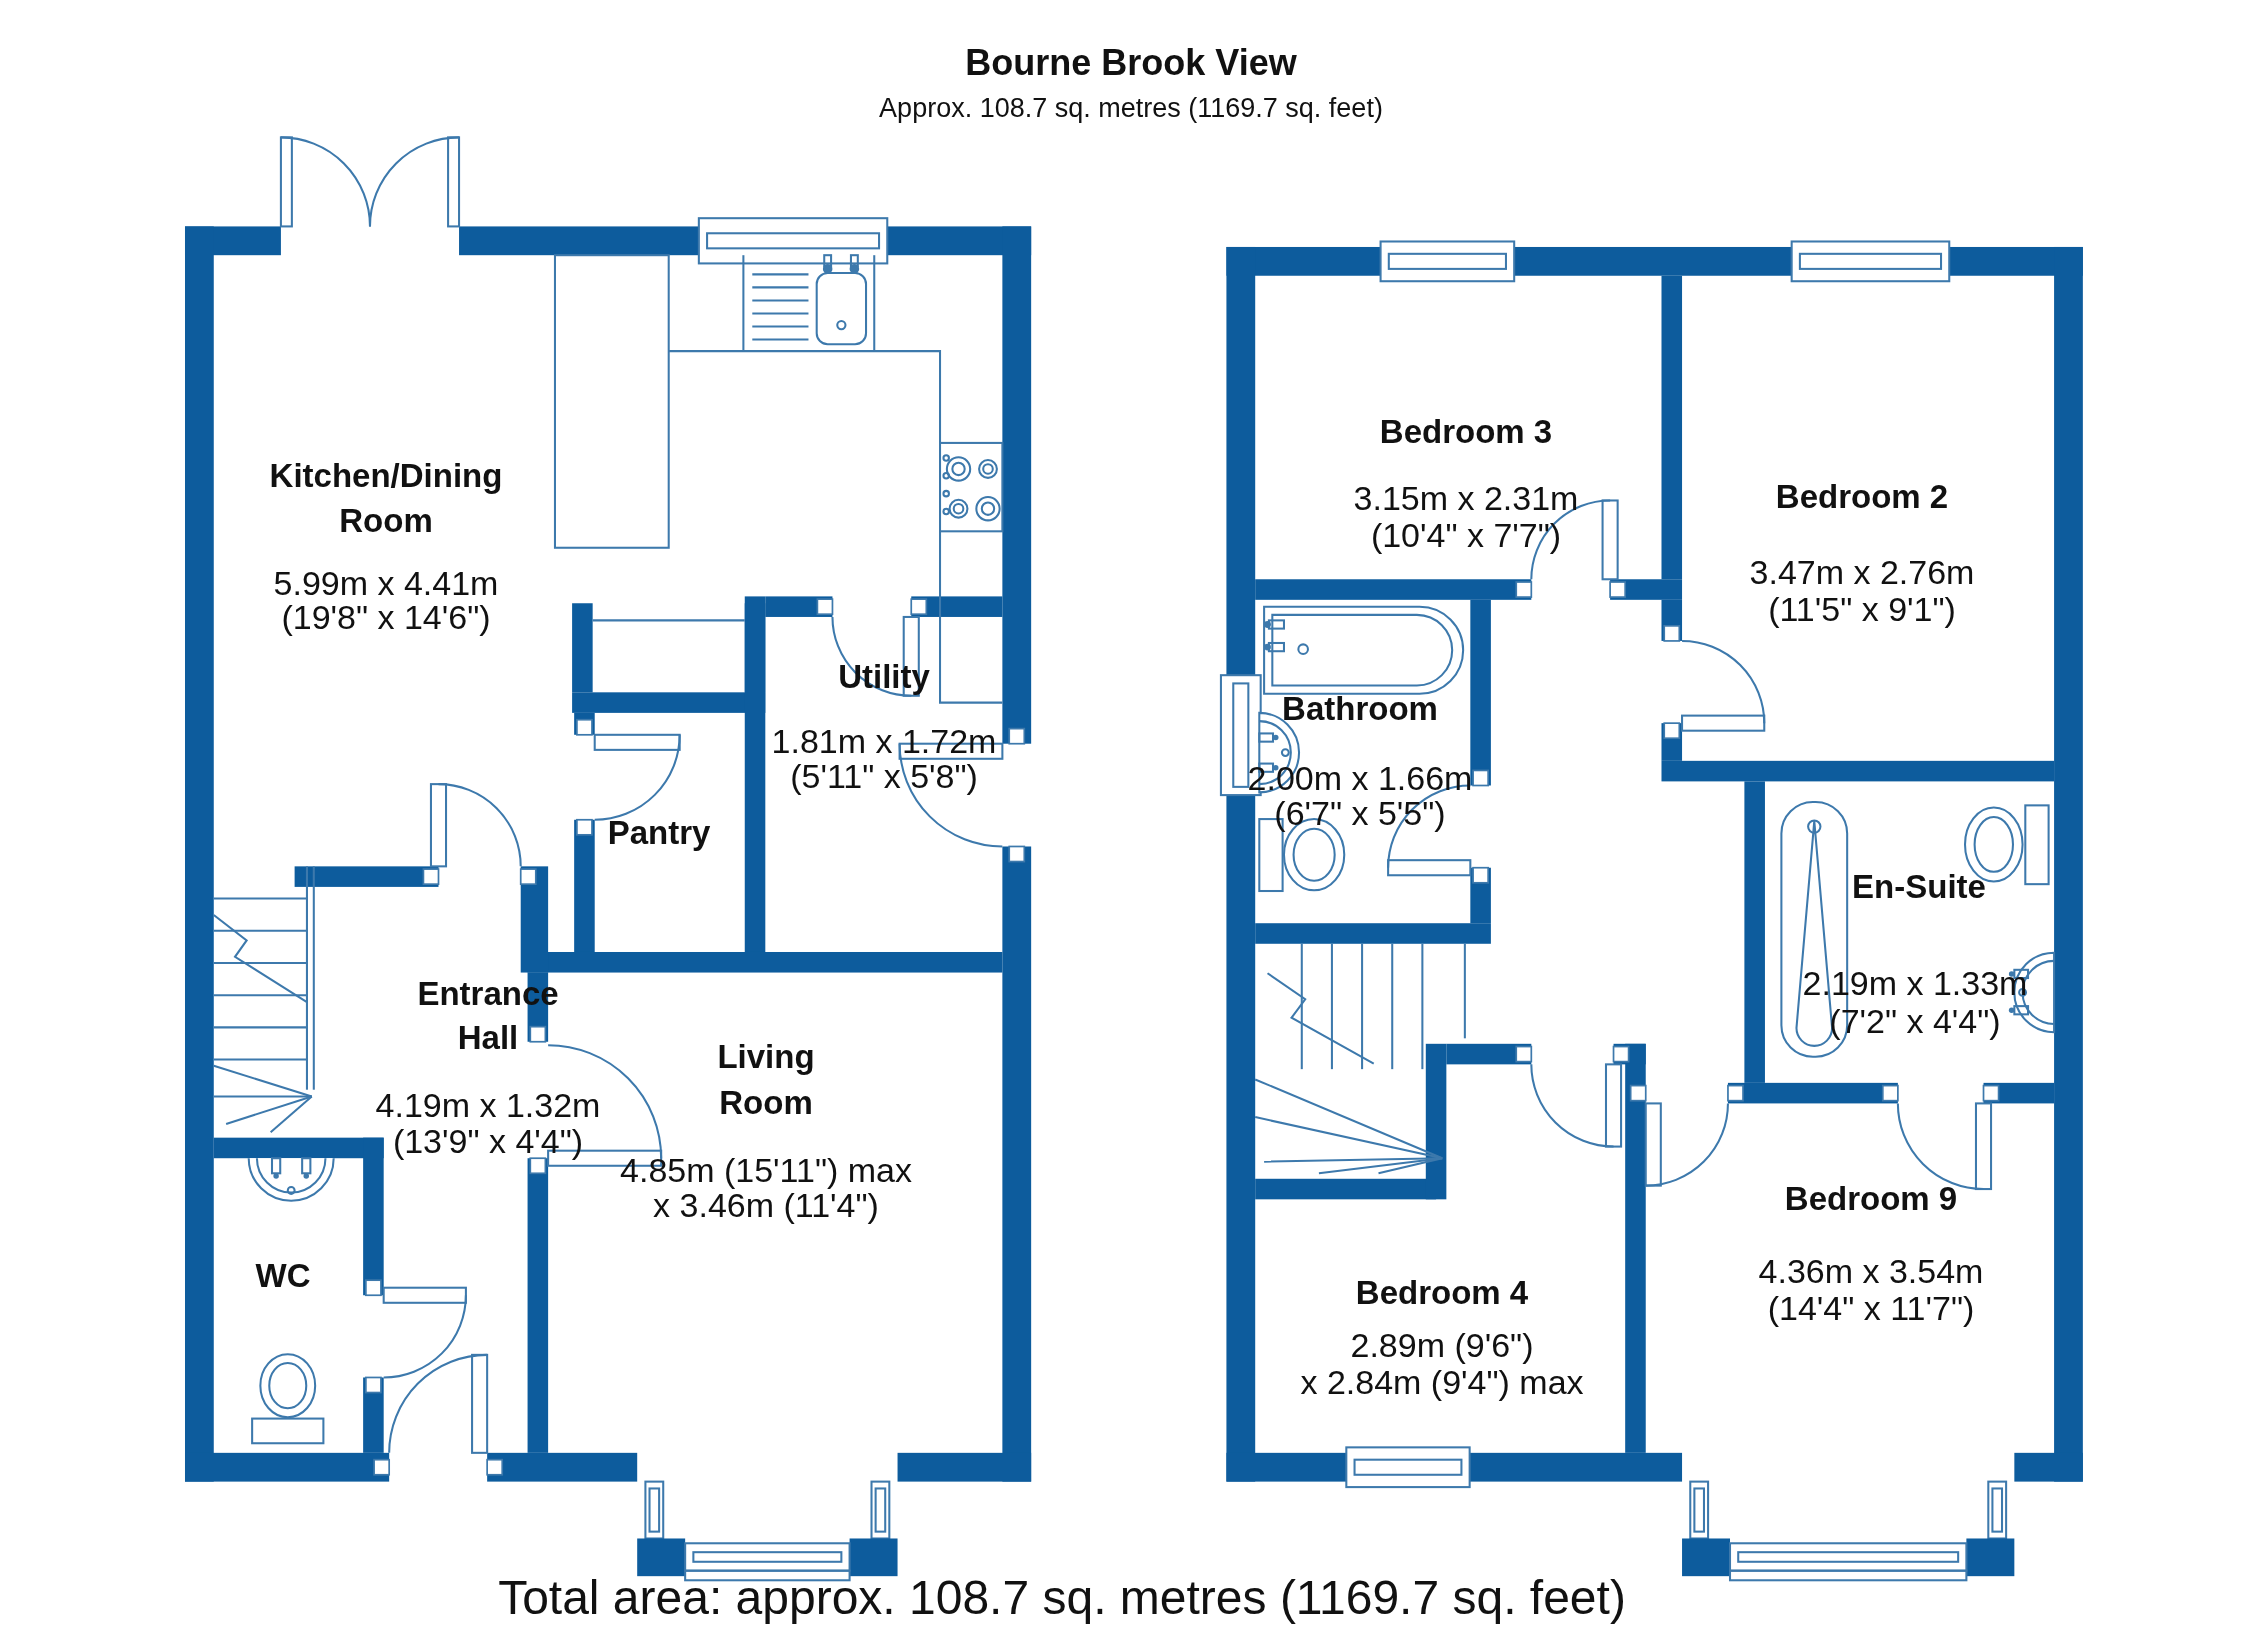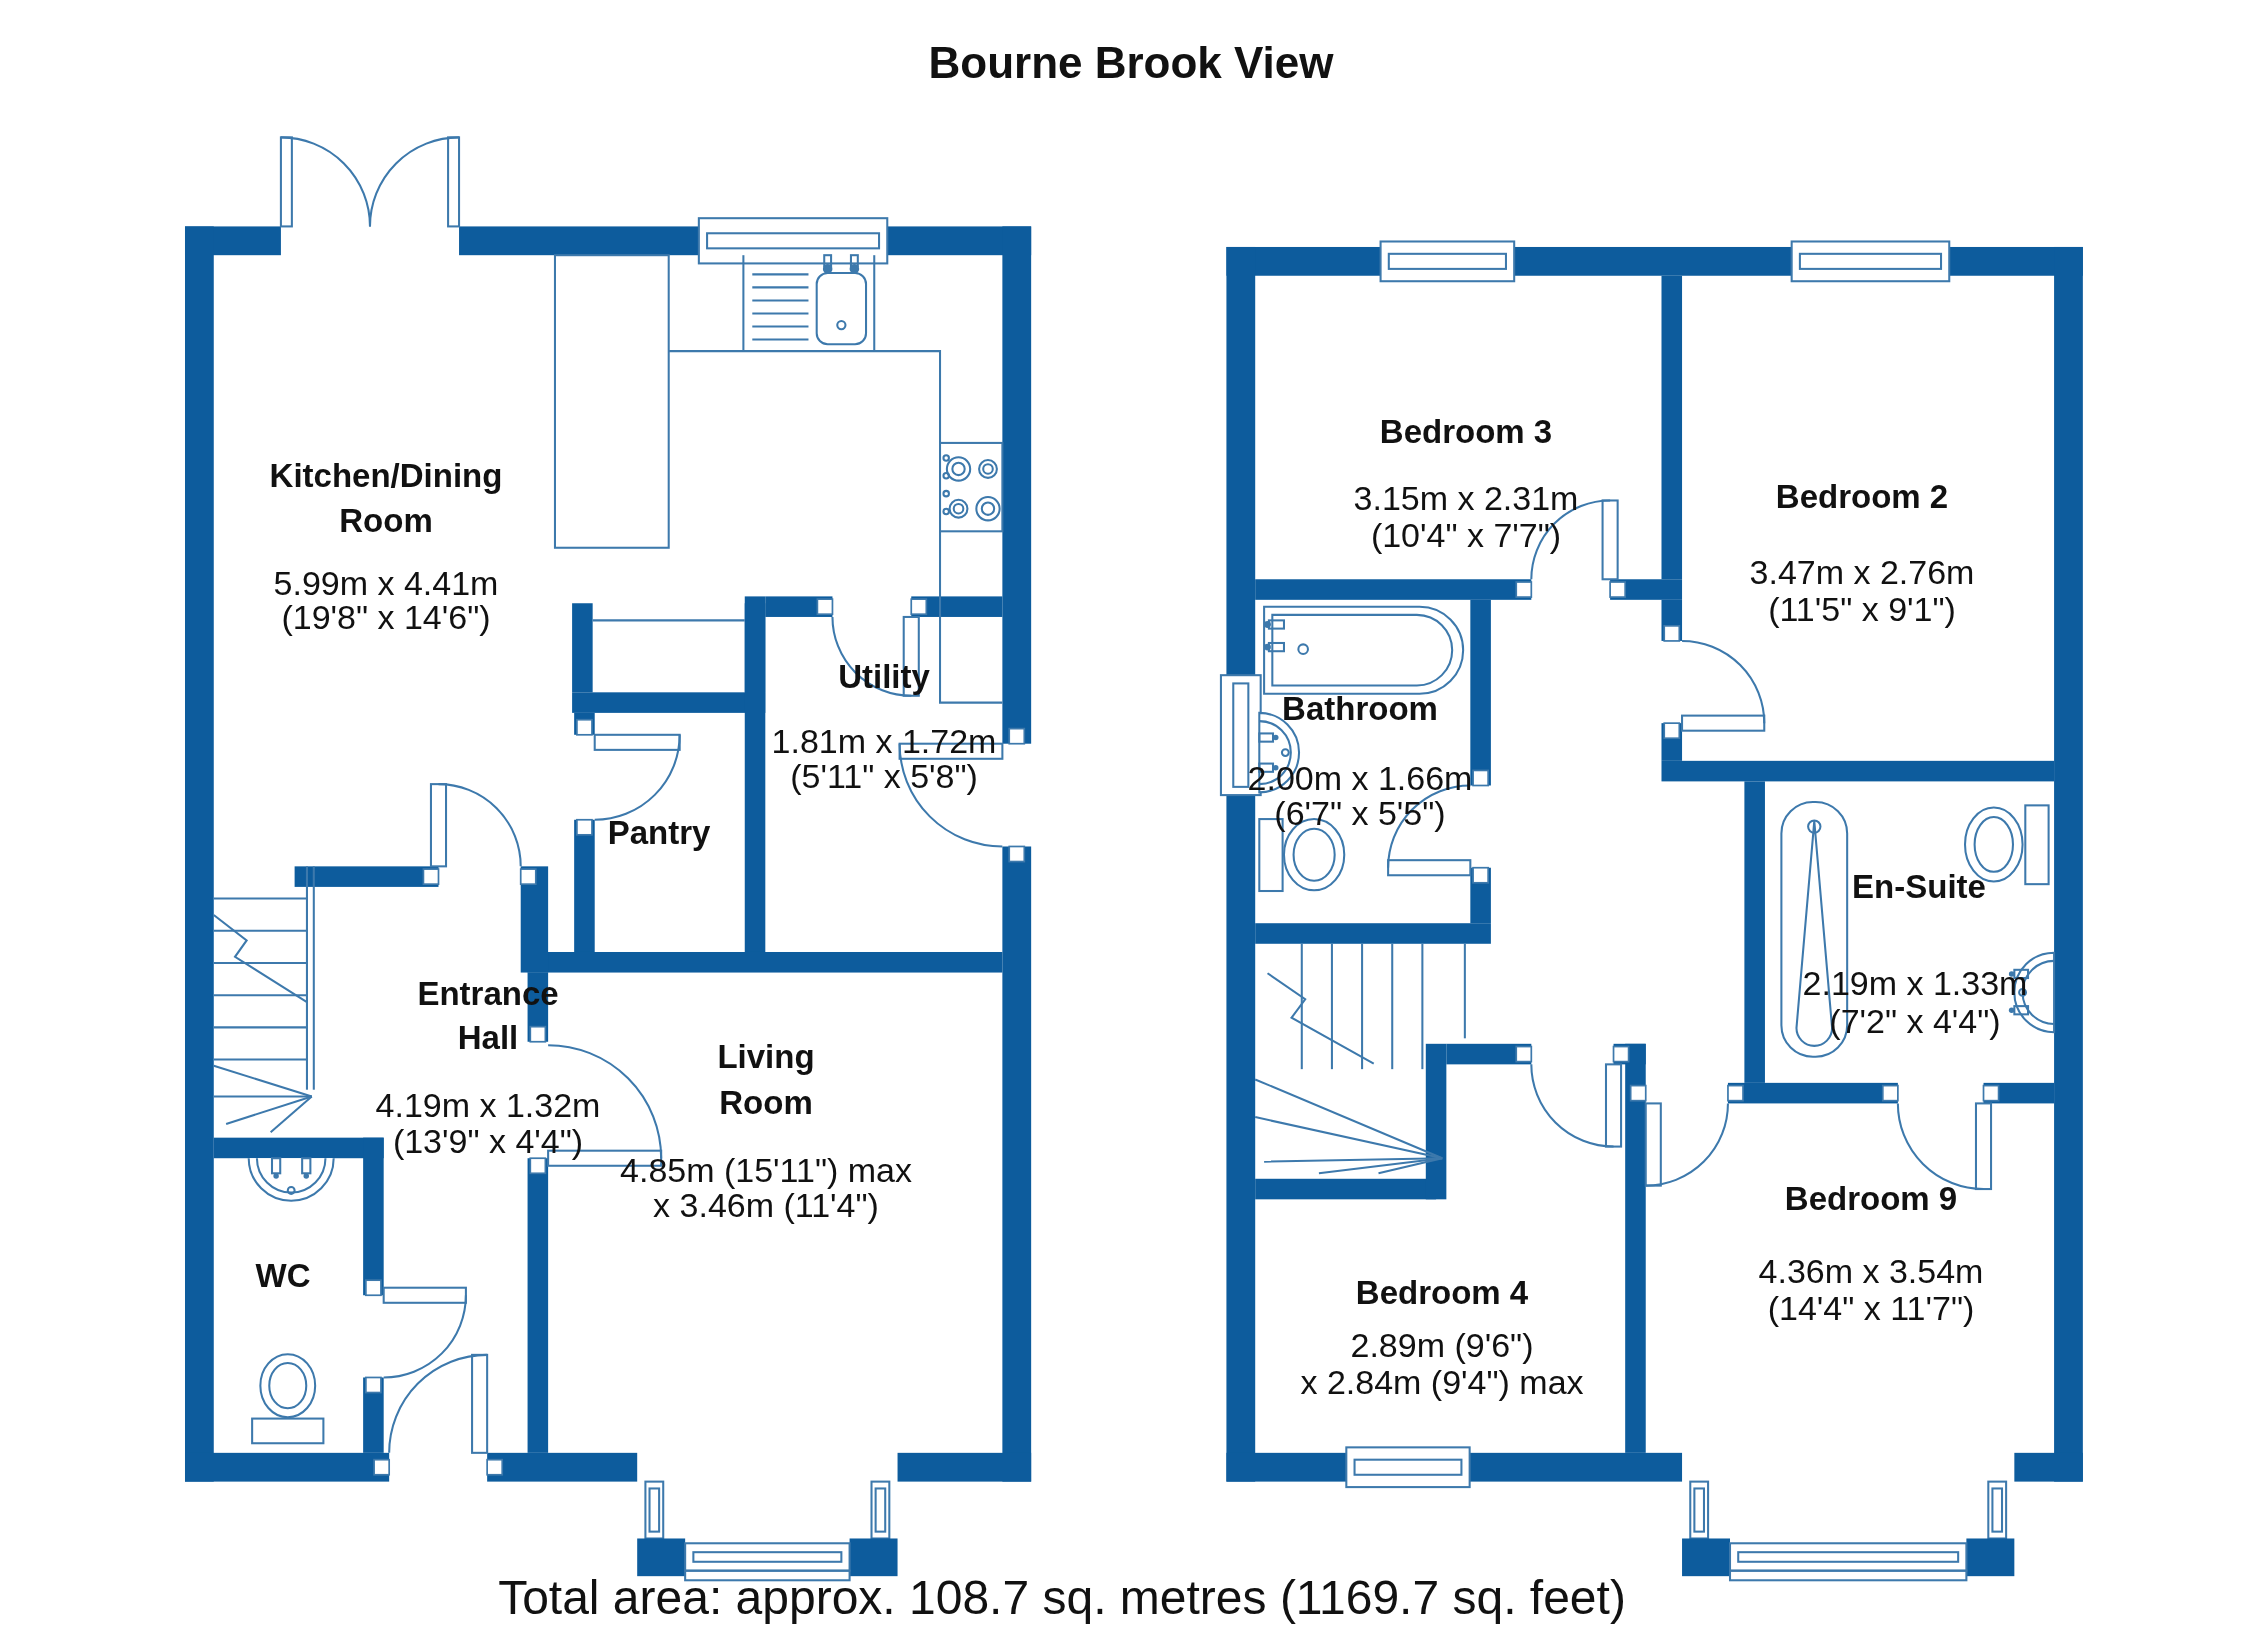--- a/index.html
+++ b/index.html
@@ -8,21 +8,21 @@
   #plan-svg{position:absolute;left:0;top:0;width:2261px;height:1645px;}
   .w{fill:var(--wall);}
   .ln{stroke:var(--line);stroke-width:3;fill:none;}
   .wh{fill:#fff;stroke:var(--line);stroke-width:3;}
   .fx{fill:#fff;stroke:var(--line);stroke-width:3;}
   .dot{fill:var(--line);stroke:none;}
   .jamb{fill:#fff;stroke:var(--line);stroke-width:2.5;}
   .lbl{position:absolute;transform:translate(-50%,-50%);white-space:nowrap;text-align:center;}
   .rname{font-size:33px;font-weight:bold;}
   .rdim{font-size:34px;font-weight:normal;margin-top:24px;}
-  .title{font-size:44px;font-weight:bold;}
+  .title{font-size:36px;font-weight:bold;}
   .subtitle{font-size:27px;}
   .footer{font-size:48px;}
 </style>
 </head>
 <body>
 
 <div id="page">
 
 <svg id="plan-svg" viewBox="0 0 3300 2400">
 
@@ -362,20 +362,21 @@
       <rect class="jamb" x="2355" y="1527" width="22" height="22"></rect>
       <rect class="jamb" x="2380" y="1584" width="22" height="22"></rect>
       <rect class="jamb" x="2522" y="1584" width="22" height="22"></rect>
       <rect class="jamb" x="2748" y="1584" width="22" height="22"></rect>
       <rect class="jamb" x="2895" y="1584" width="22" height="22"></rect>
     </g>
   </g>
 </svg>
 
   <div class="lbl title" style="left:1131px;top:63px;">Bourne Brook View</div>
+  <div class="lbl subtitle" style="left:1131px;top:108px;">Approx. 108.7 sq. metres (1169.7 sq. feet)</div>
 
   <div class="lbl rname" style="left:386px;top:476px;">Kitchen/Dining</div>
   <div class="lbl rname" style="left:386px;top:521px;">Room</div>
   <div class="lbl rdim" style="left:386px;top:559px;">5.99m x 4.41m</div>
   <div class="lbl rdim" style="left:386px;top:593px;">(19'8" x 14'6")</div>
 
   <div class="lbl rname" style="left:884px;top:677px;">Utility</div>
   <div class="lbl rdim" style="left:884px;top:717px;">1.81m x 1.72m</div>
   <div class="lbl rdim" style="left:884px;top:752px;">(5'11" x 5'8")</div>
 

